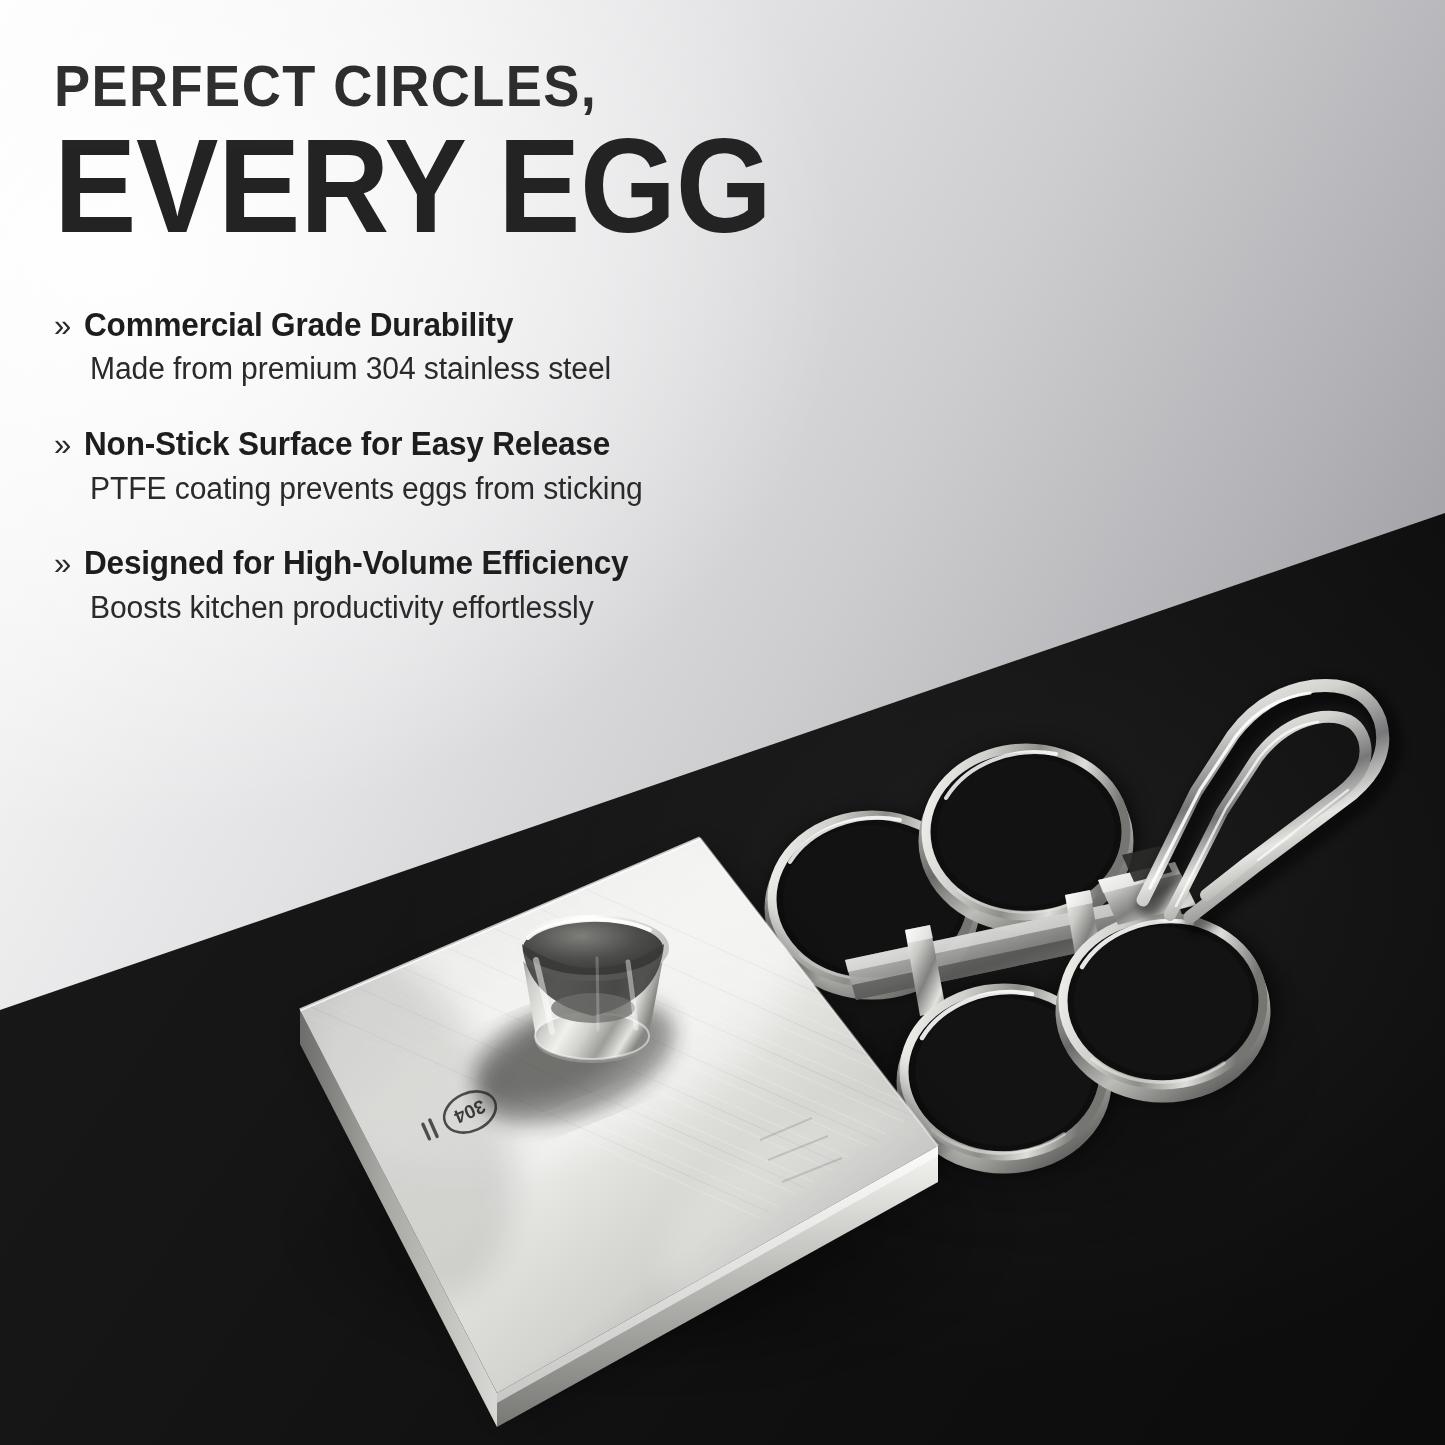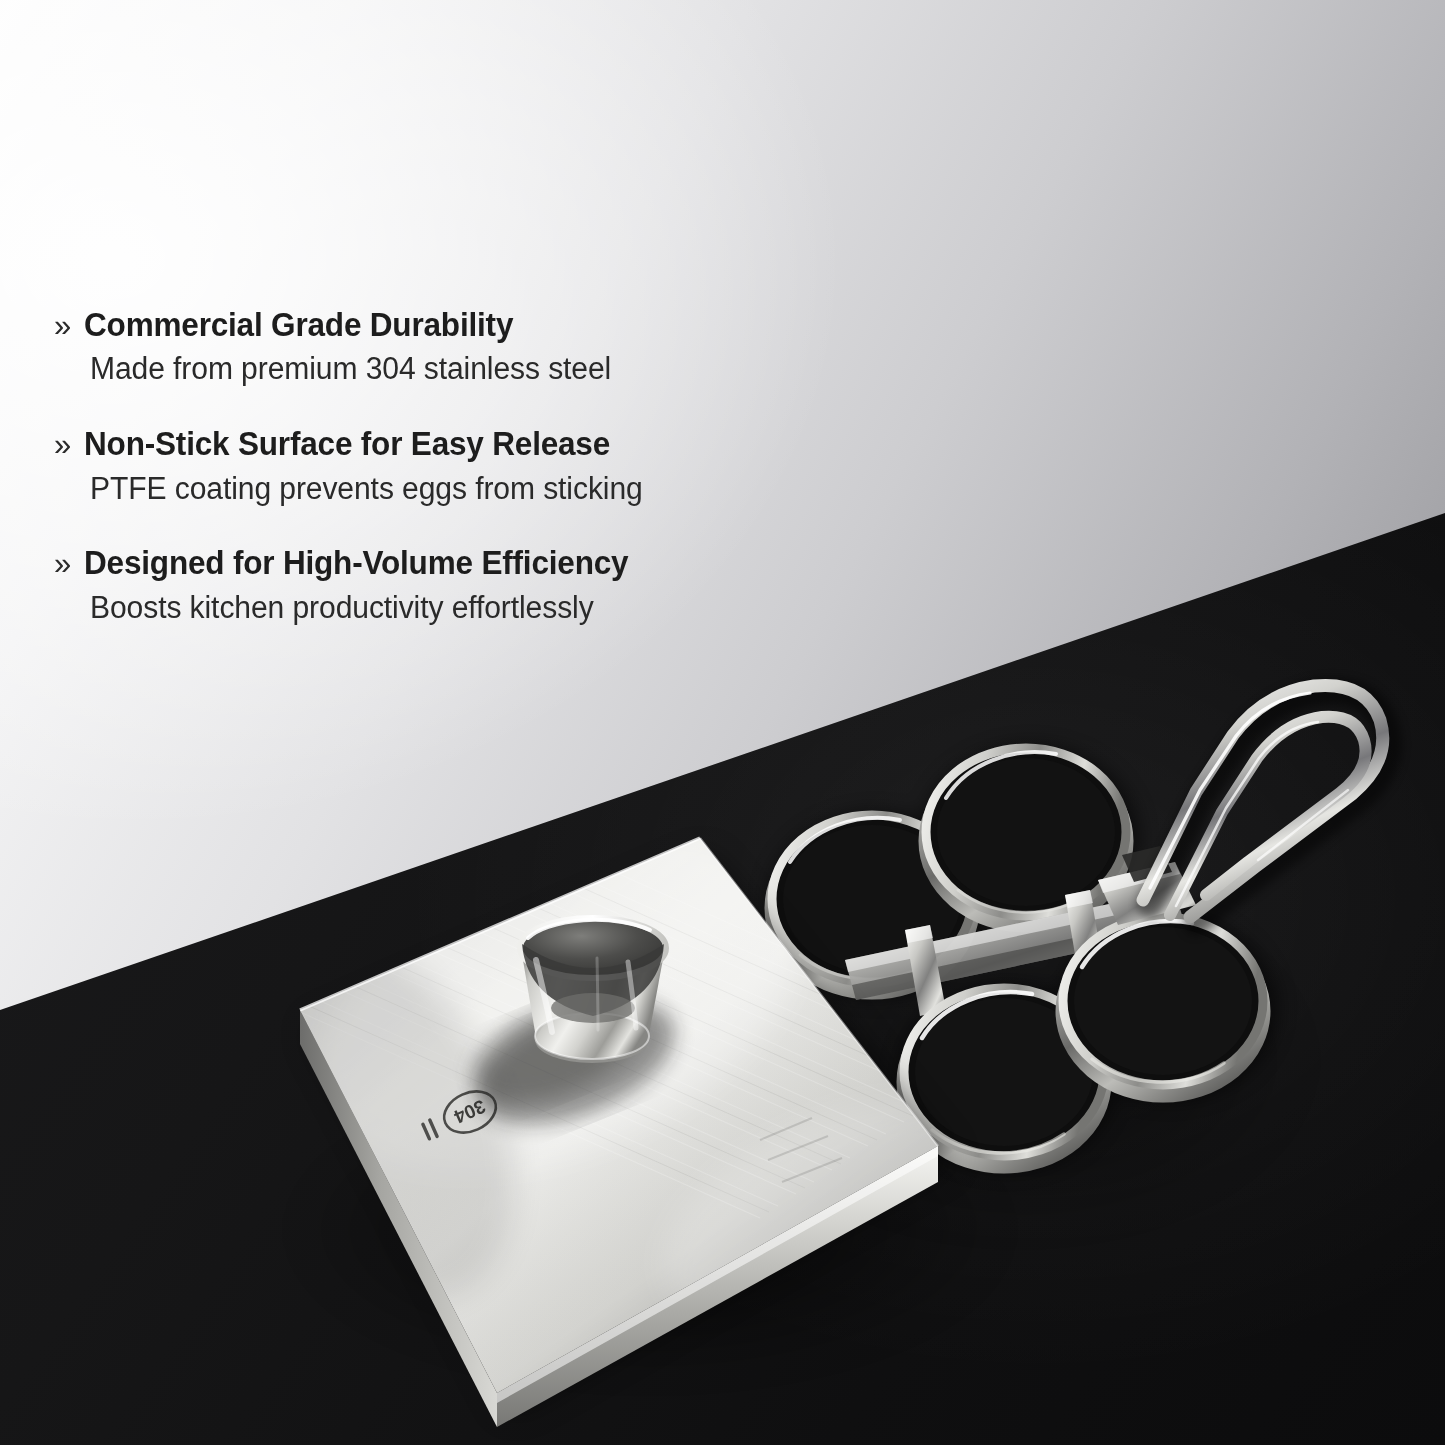--- a/index.html
+++ b/index.html
@@ -439,20 +439,24 @@
       <path d="M536 960 Q548 1010 552 1032" fill="none" stroke="#ffffff" stroke-width="6" opacity="0.5" stroke-linecap="round"></path>
       <path d="M628 962 Q634 1006 636 1028" fill="none" stroke="#ffffff" stroke-width="5" opacity="0.42" stroke-linecap="round"></path>
       <path d="M597 958 Q598 1006 598 1030" fill="none" stroke="#ffffff" stroke-width="3" opacity="0.22" stroke-linecap="round"></path>
 
       <path d="M528 938 A73 30 0 0 1 650 930" fill="none" stroke="#ffffff" stroke-width="4" opacity="0.9" stroke-linecap="round"></path>
     </g>
 
     <polygon points="900,1120 938,1146 930,1160 880,1132" fill="url(#plateTop)" opacity="0"></polygon>
   </svg>
 
+  <div class="headline">
+    <div class="headline-l1">PERFECT CIRCLES,</div>
+    <div class="headline-l2">EVERY EGG</div>
+  </div>
 
   <div class="features">
 
     <div class="feature">
       <div class="feature-head">
         <span class="chev">»</span>
         <span class="feature-title">Commercial Grade Durability</span>
       </div>
       <div class="feature-sub">Made from premium 304 stainless steel</div>
     </div>

